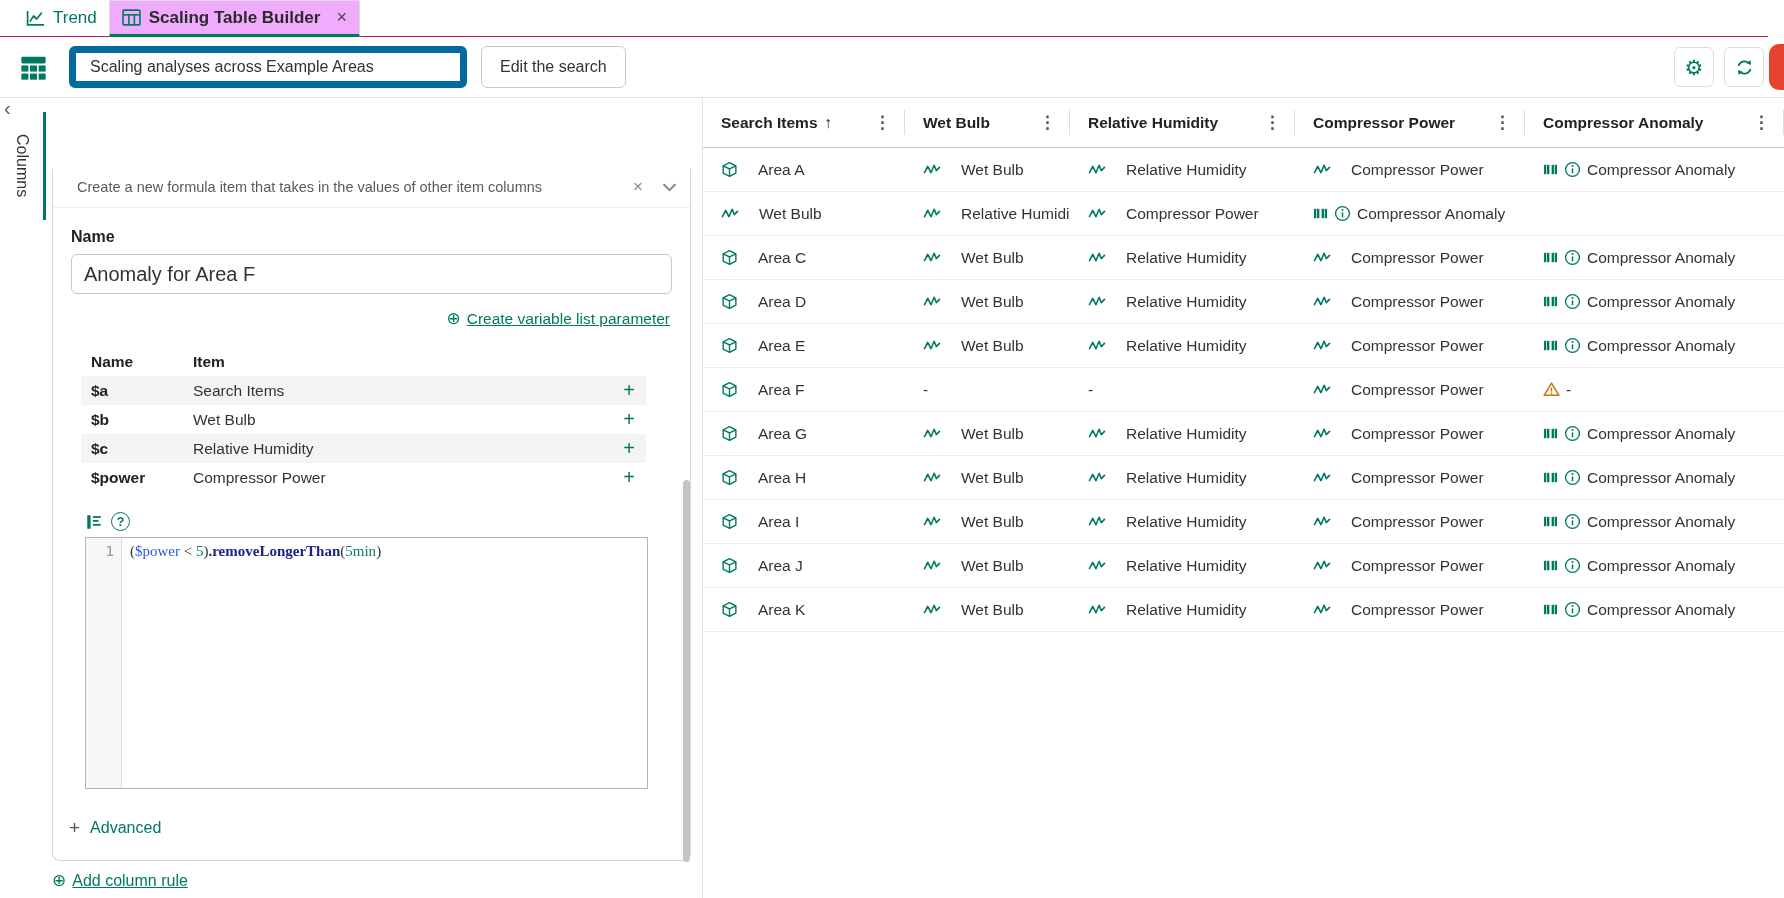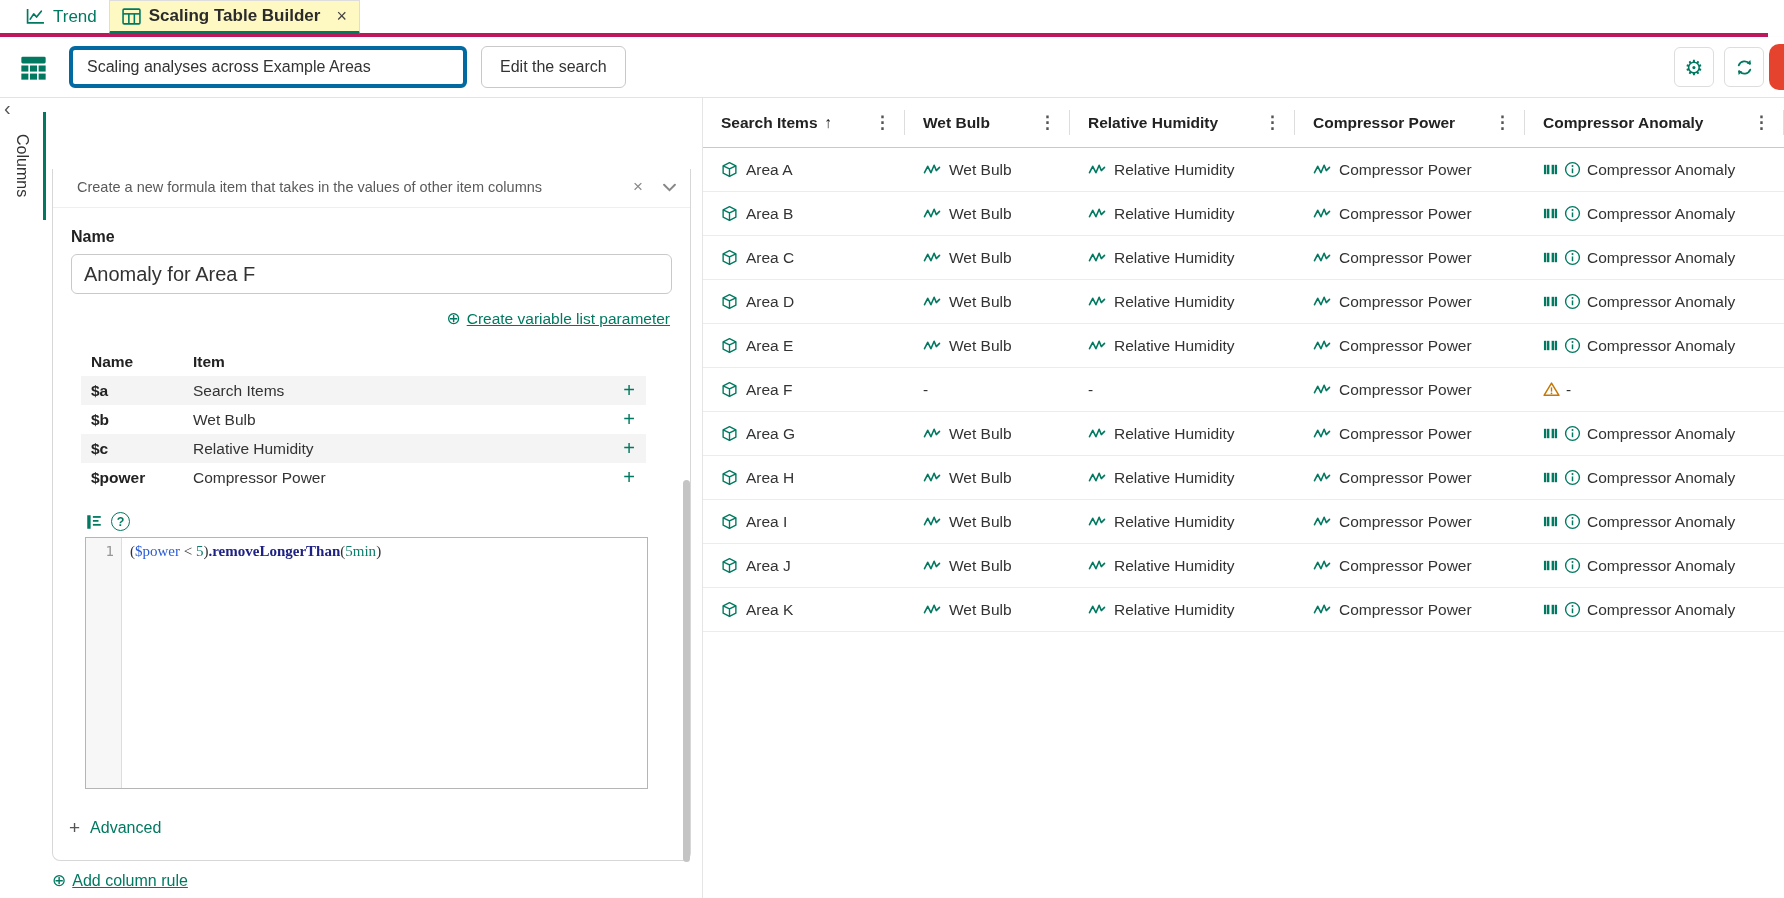--- a/index.html
+++ b/index.html
@@ -1,27 +1,27 @@
 <!DOCTYPE html>
 <html><head>
 <meta charset="utf-8">
 <style>
   *{box-sizing:border-box;margin:0;padding:0}
   html,body{width:1784px;height:898px}
   body{font-family:"Liberation Sans",sans-serif;background:#fff;color:#333;position:relative;overflow:hidden}
 
   
-  .tabbar{position:absolute;top:0;left:0;right:16px;height:37px;display:flex;align-items:stretch;padding-left:14px;background:#fff;border-bottom:4px solid #be185d}
+  .tabbar{position:absolute;top:0;left:0;right:16px;height:37px;display:flex;align-items:stretch;padding-left:14px;background:#fff;border-bottom:1px solid #be185d}
   .tab{display:flex;align-items:center;gap:8px;padding:0 12px;font-size:17px;color:#007960;cursor:pointer}
-  .tab.active{border:1px solid #ddd;border-bottom:3px solid #007960;margin-bottom:-1px;background:#fef9c3;color:#2b2b2b;font-weight:bold}
+  .tab.active{border:1px solid #ddd;border-bottom:3px solid #007960;margin-bottom:-1px;background:#f0abfc;color:#2b2b2b;font-weight:bold}
   .tab .close{margin-left:8px;color:#444;font-size:18px;font-weight:normal}
 
   
   .appbar{position:absolute;top:37px;left:0;right:0;height:61px;display:flex;align-items:center;padding:0 20px;background:#fff;border-bottom:1px solid #e3e3e3;box-shadow:0 1px 3px rgba(0,0,0,.05)}
-  .search-input{width:398px;height:42px;margin-left:22px;border:4px solid #0369a1;border-radius:6px;padding:0 14px;font-size:16px;color:#333;font-family:inherit}
+  .search-input{width:398px;height:42px;margin-left:22px;border:7px solid #0369a1;border-radius:6px;padding:0 14px;font-size:16px;color:#333;font-family:inherit}
   .btn{height:42px;margin-left:14px;padding:0 18px;font-size:16px;color:#333;background:#fff;border:1px solid #c9c9c9;border-radius:6px;font-family:inherit}
   .spacer{flex:1}
   .iconbtn{width:40px;height:40px;margin-left:10px;border:1px solid #ddd;border-radius:6px;background:#fff;display:flex;align-items:center;justify-content:center}
   .gear-glyph{font-size:21px;color:#007960;line-height:1}
   .red-edge{position:absolute;top:44px;right:0;width:15px;height:46px;background:#e5432e;border-radius:10px 0 0 10px}
 
   
   .rail{position:absolute;left:0;top:98px;width:46px;bottom:0;background:#fff}
   .collapse{position:absolute;left:4px;top:0;font-size:20px;color:#555;line-height:1}
   .vtab{position:absolute;left:0;top:14px;width:46px;height:108px;display:flex;align-items:center;justify-content:center;border-right:3px solid #007960;color:#333;font-size:16px}
@@ -60,21 +60,21 @@
   
   .tablewrap{position:absolute;left:702px;top:98px;right:0;bottom:0;background:#fff;border-left:1px solid #e5e5e5}
   .tgrid{display:grid;grid-template-columns:202px 165px 225px 230px 1fr}
   .thead{height:50px;border-bottom:1px solid #c9c9c9}
   .hcell{position:relative;display:flex;align-items:center;padding:0 10px 0 18px;font-size:15.5px;font-weight:bold;color:#222}
   .hcell::after{content:"";position:absolute;right:0;top:12px;bottom:12px;width:1px;background:#ddd}
   .hcell .sort{margin-left:7px;font-weight:bold;color:#222}
   .hcell .sp{flex:1}
   .hcell .menu{color:#555;font-size:17px;padding:0 4px;cursor:pointer}
   .trow{height:44px;border-bottom:1px solid #ececec}
-  .cell{display:flex;align-items:center;gap:8px;padding-left:18px;font-size:15.5px;color:#333;white-space:nowrap;overflow:hidden}
+  .cell{display:flex;align-items:center;gap:20px;padding-left:18px;font-size:15.5px;color:#333;white-space:nowrap;overflow:hidden}
   .cell.anom{gap:6px}
   .icon{flex:none;display:inline-flex}
 </style>
 </head>
 <body>
 
 <div class="tabbar">
   <div class="tab">
     <span class="icon">
       <svg viewBox="0 0 18 16" width="19" height="17">
@@ -322,29 +322,20 @@
             </svg>
       </span>
 
       <span>Compressor Anomaly</span>
     </div>
   </div>
 
   <div class="trow tgrid">
     <div class="cell">
       <span class="icon">
-        <svg viewBox="0 0 16 16" width="17" height="17" fill="none" stroke="#007960" stroke-width="1.3" stroke-linejoin="round">
-              <path d="M8 1.5 L14 4.5 L14 11.5 L8 14.5 L2 11.5 L2 4.5 Z"></path>
-              <path d="M2 4.5 L8 7.5 L14 4.5 M8 7.5 L8 14.5"></path>
-            </svg>
-      </span>
-      <span>Area B</span>
-    </div>
-    <div class="cell">
-      <span class="icon">
         <svg viewBox="0 0 16 14" width="18" height="15" fill="none" stroke="#007960" stroke-width="1.5" stroke-linecap="round" stroke-linejoin="round">
               <path d="M1 10 L4 4 L7 10 L10 3 L12 8 L15 5"></path>
             </svg>
       </span>
       <span>Wet Bulb</span>
     </div>
     <div class="cell">
       <span class="icon">
         <svg viewBox="0 0 16 14" width="18" height="15" fill="none" stroke="#007960" stroke-width="1.5" stroke-linecap="round" stroke-linejoin="round">
               <path d="M1 10 L4 4 L7 10 L10 3 L12 8 L15 5"></path>

